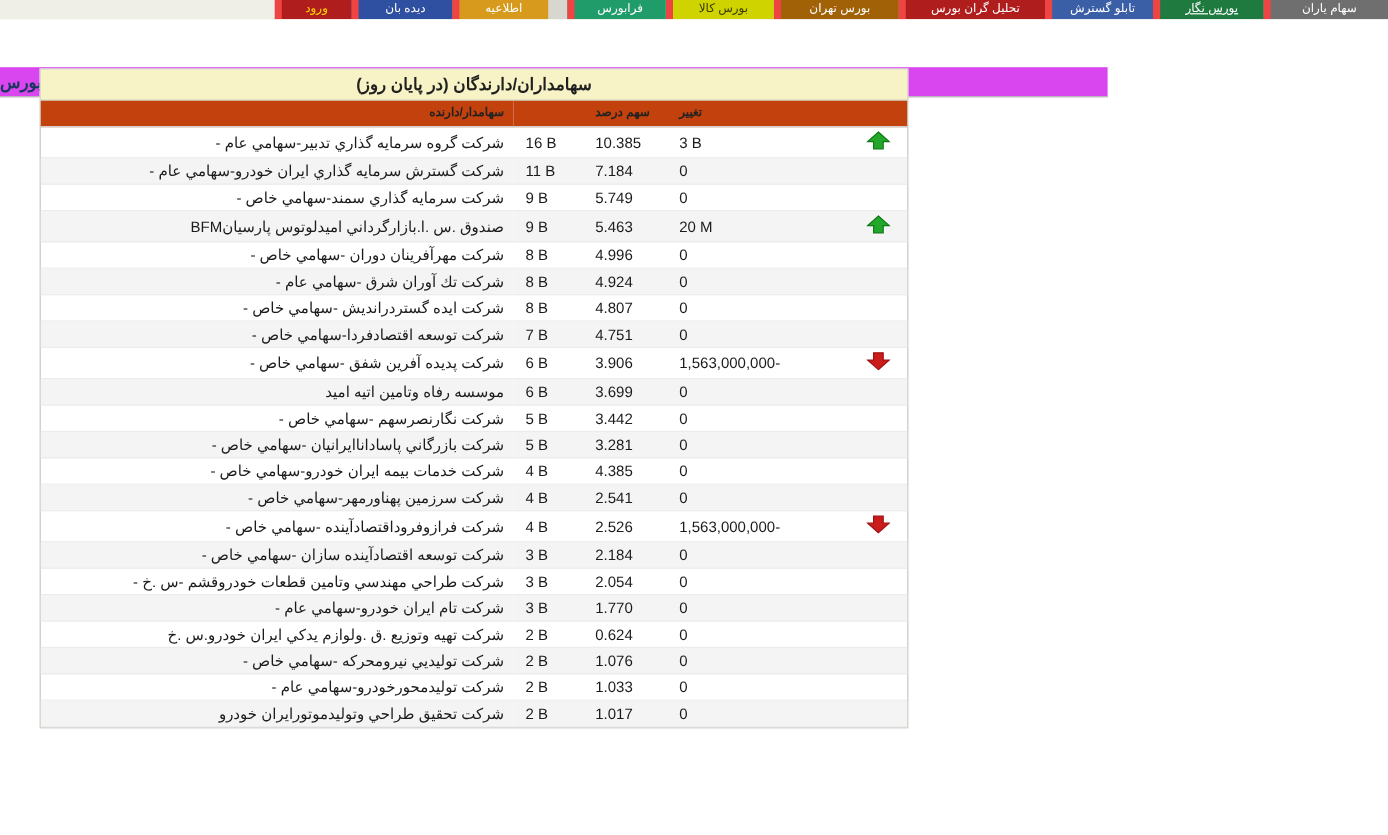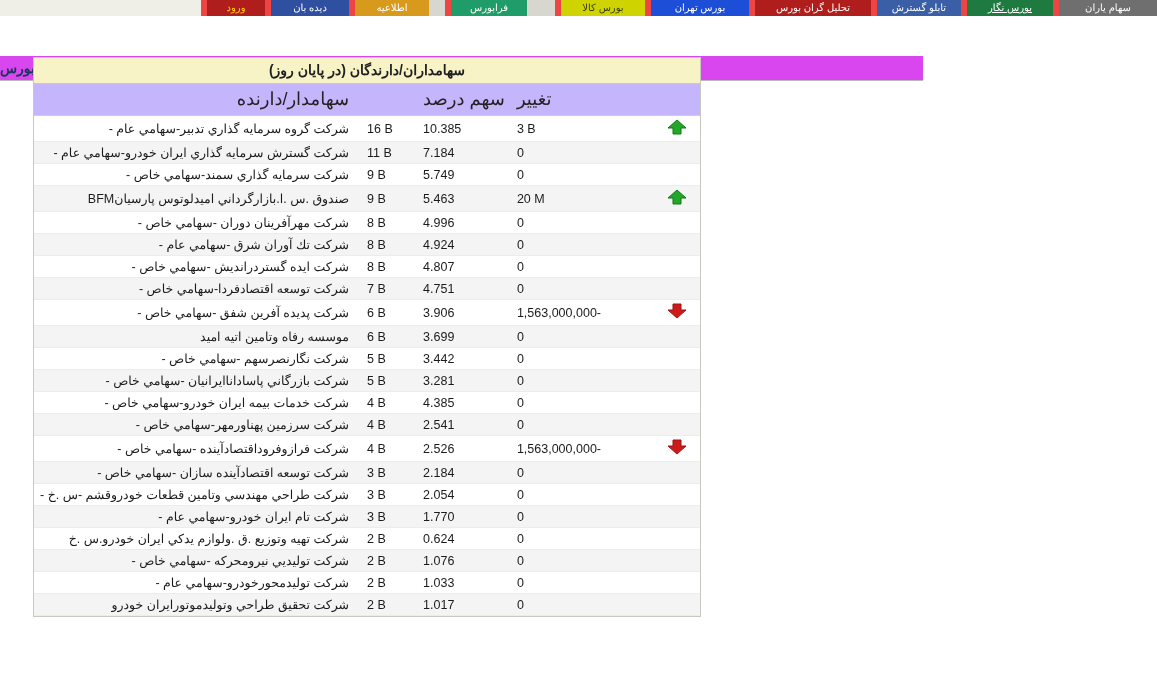--- a/index.html
+++ b/index.html
@@ -68,21 +68,21 @@
     color: #0b3b8c;
     font-size: 15px;
     line-height: 15px;
   }
 
   
   .panel {
     position: absolute;
     top: 57px;
     left: 33px;
-    width: 668px;
+    width: 724px;
     border: 1px solid #c9c9bf;
     background: #ffffff;
     box-sizing: border-box;
   }
   .panel-title {
     height: 25px;
     line-height: 25px;
     background: #f7f3c6;
     border-bottom: 1px solid #c9c9bf;
     text-align: center;
@@ -93,26 +93,26 @@
   }
 
   table.grid {
     width: 100%;
     border-collapse: collapse;
     font-size: 12.5px;
     color: #1b1b1b;
     font-family: "Liberation Sans", sans-serif;
   }
   table.grid th {
-    font-size: 18px;
-    font-weight: normal;
+    font-size: 10px;
+    font-weight: bold;
     color: #222222;
     padding: 4px 6px 5px 6px;
     border-bottom: 1px solid #cfcfcf;
-    background: #c4b5fd;
+    background: #c2410c;
     white-space: nowrap;
   }
   table.grid td {
     padding: 3px 6px;
     white-space: nowrap;
     border-bottom: 1px solid #ececec;
     height: 22px;
     box-sizing: border-box;
   }
   tr.alt td { background: #f4f4f4; }
@@ -132,22 +132,22 @@
 </head>
 <body>
 
 <div id="page">
 
   <div class="tabstrip">
       <div class="tab" style="background: rgb(111, 111, 111); color: rgb(255, 255, 255); flex: 0 0 86px;">سهام ياران</div>
       <div class="tab" style="background: rgb(31, 122, 63); color: rgb(255, 255, 255); flex: 0 0 74px; text-decoration: underline;">بورس نگار</div>
       <div class="tab" style="background: rgb(59, 95, 166); color: rgb(255, 255, 255); flex: 0 0 72px;">تابلو گسترش</div>
       <div class="tab" style="background: rgb(176, 29, 29); color: rgb(255, 255, 255); flex: 0 0 104px;">تحليل گران بورس</div>
-      <div class="tab" style="background: #1d4ed8; color: rgb(255, 255, 255); flex: 0 0 86px; font-family: Liberation Serif, serif;">بورس تهران</div>
-      <div class="tab" style="background: rgb(207, 212, 0); color: rgb(58, 58, 0); flex: 0 0 72px; margin-left: 28px;">بورس کالا</div>
+      <div class="tab" style="background: #a16207; color: rgb(255, 255, 255); flex: 0 0 86px;">بورس تهران</div>
+      <div class="tab" style="background: rgb(207, 212, 0); color: rgb(58, 58, 0); flex: 0 0 72px;">بورس کالا</div>
       <div class="tab" style="background: rgb(31, 156, 106); color: rgb(255, 255, 255); flex: 0 0 64px; margin-left: 16px;">فرابورس</div>
       <div class="tab" style="background: rgb(215, 154, 28); color: rgb(255, 255, 255); flex: 0 0 62px;">اطلاعيه</div>
       <div class="tab" style="background: rgb(47, 79, 160); color: rgb(255, 255, 255); flex: 0 0 66px;">ديده بان</div>
       <div class="tab" style="background: rgb(176, 29, 29); color: rgb(255, 212, 0); flex: 0 0 46px;">ورود</div>
       <div class="tab" style="background: rgb(239, 239, 232); color: rgb(68, 68, 68); flex: 0 0 425px;"></div>
     </div>
 
   <div class="header">
     <span class="header-title">بانك پارسيان (وپارس) - بازار دوم (تابلوي فرعي) بورس</span>
     <span class="bolt-icon">⚡</span>

